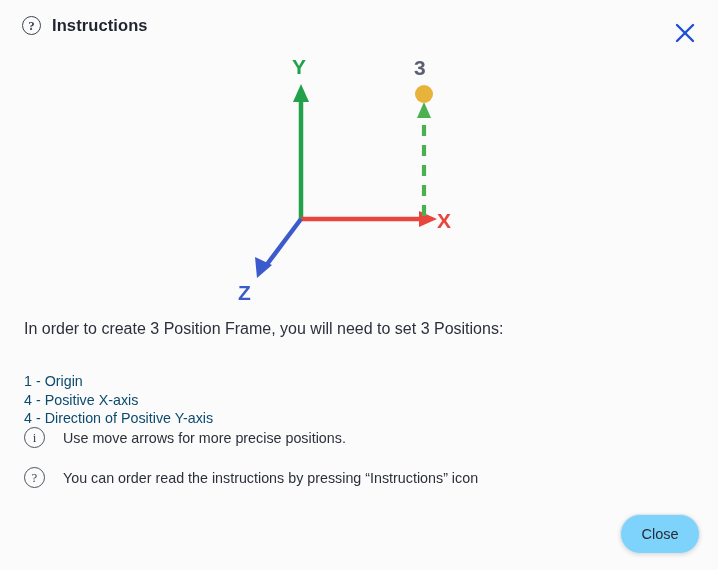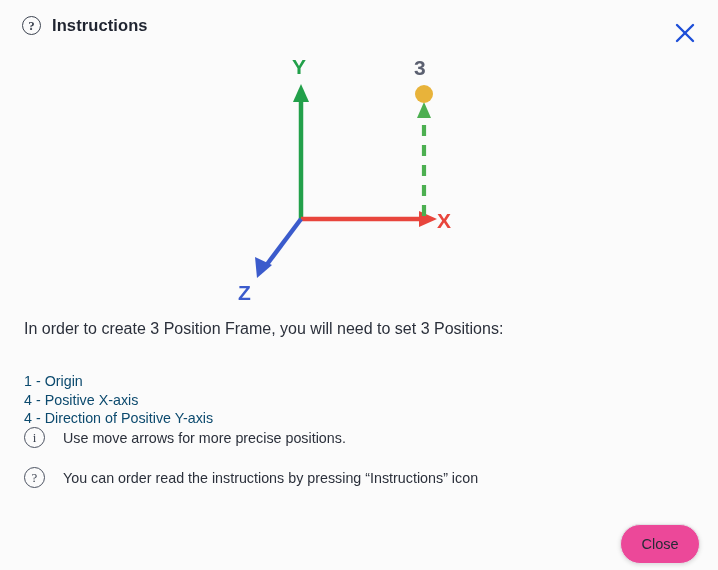--- a/index.html
+++ b/index.html
@@ -108,25 +108,25 @@
     font-family: "Liberation Serif", serif;
     box-sizing: border-box;
     flex: 0 0 auto;
   }
   .note-text { padding-left: 4px; }
 
   
   .close-button {
     position: absolute;
     right: 18px;
-    bottom: 6px;
+    bottom: 16px;
     width: 80px;
     height: 40px;
     border-radius: 20px;
-    background: #ec4899;
+    background: #7dd3fc;
     border: 1px solid #e3e3e6;
     box-shadow: 0 1px 4px rgba(0,0,0,0.13);
     font-size: 14.5px;
     color: #262b36;
     font-family: "Liberation Sans", sans-serif;
     cursor: pointer;
   }
 </style>
 </head>
 <body>

